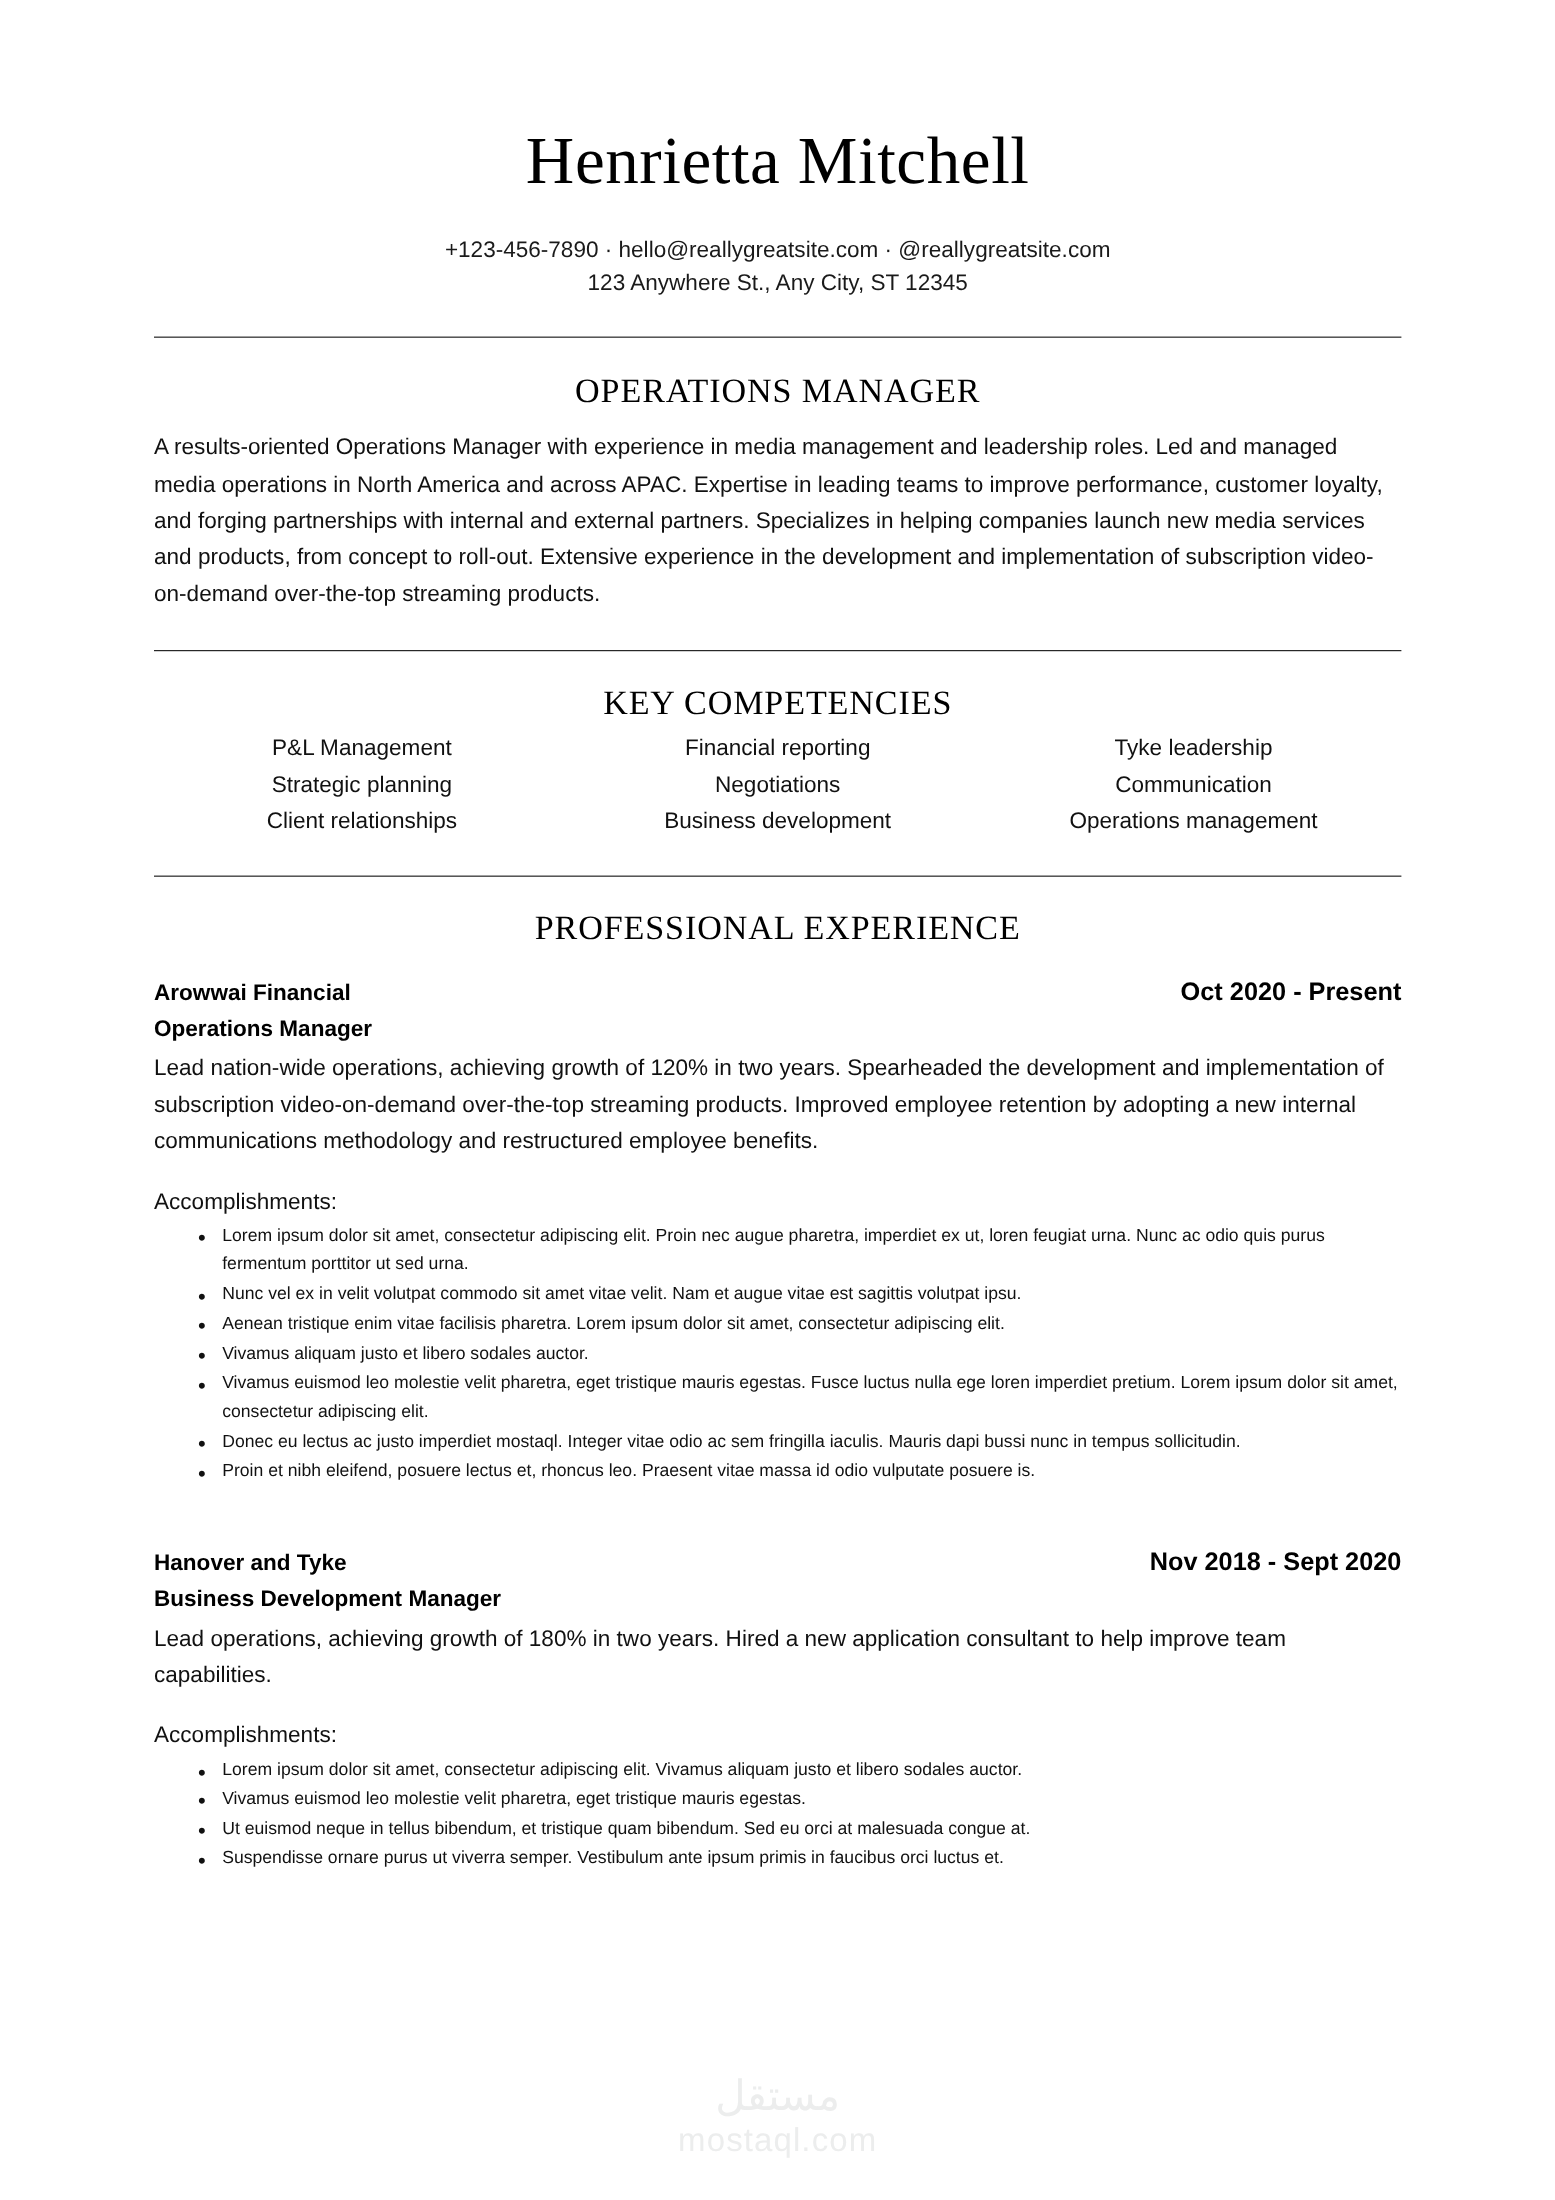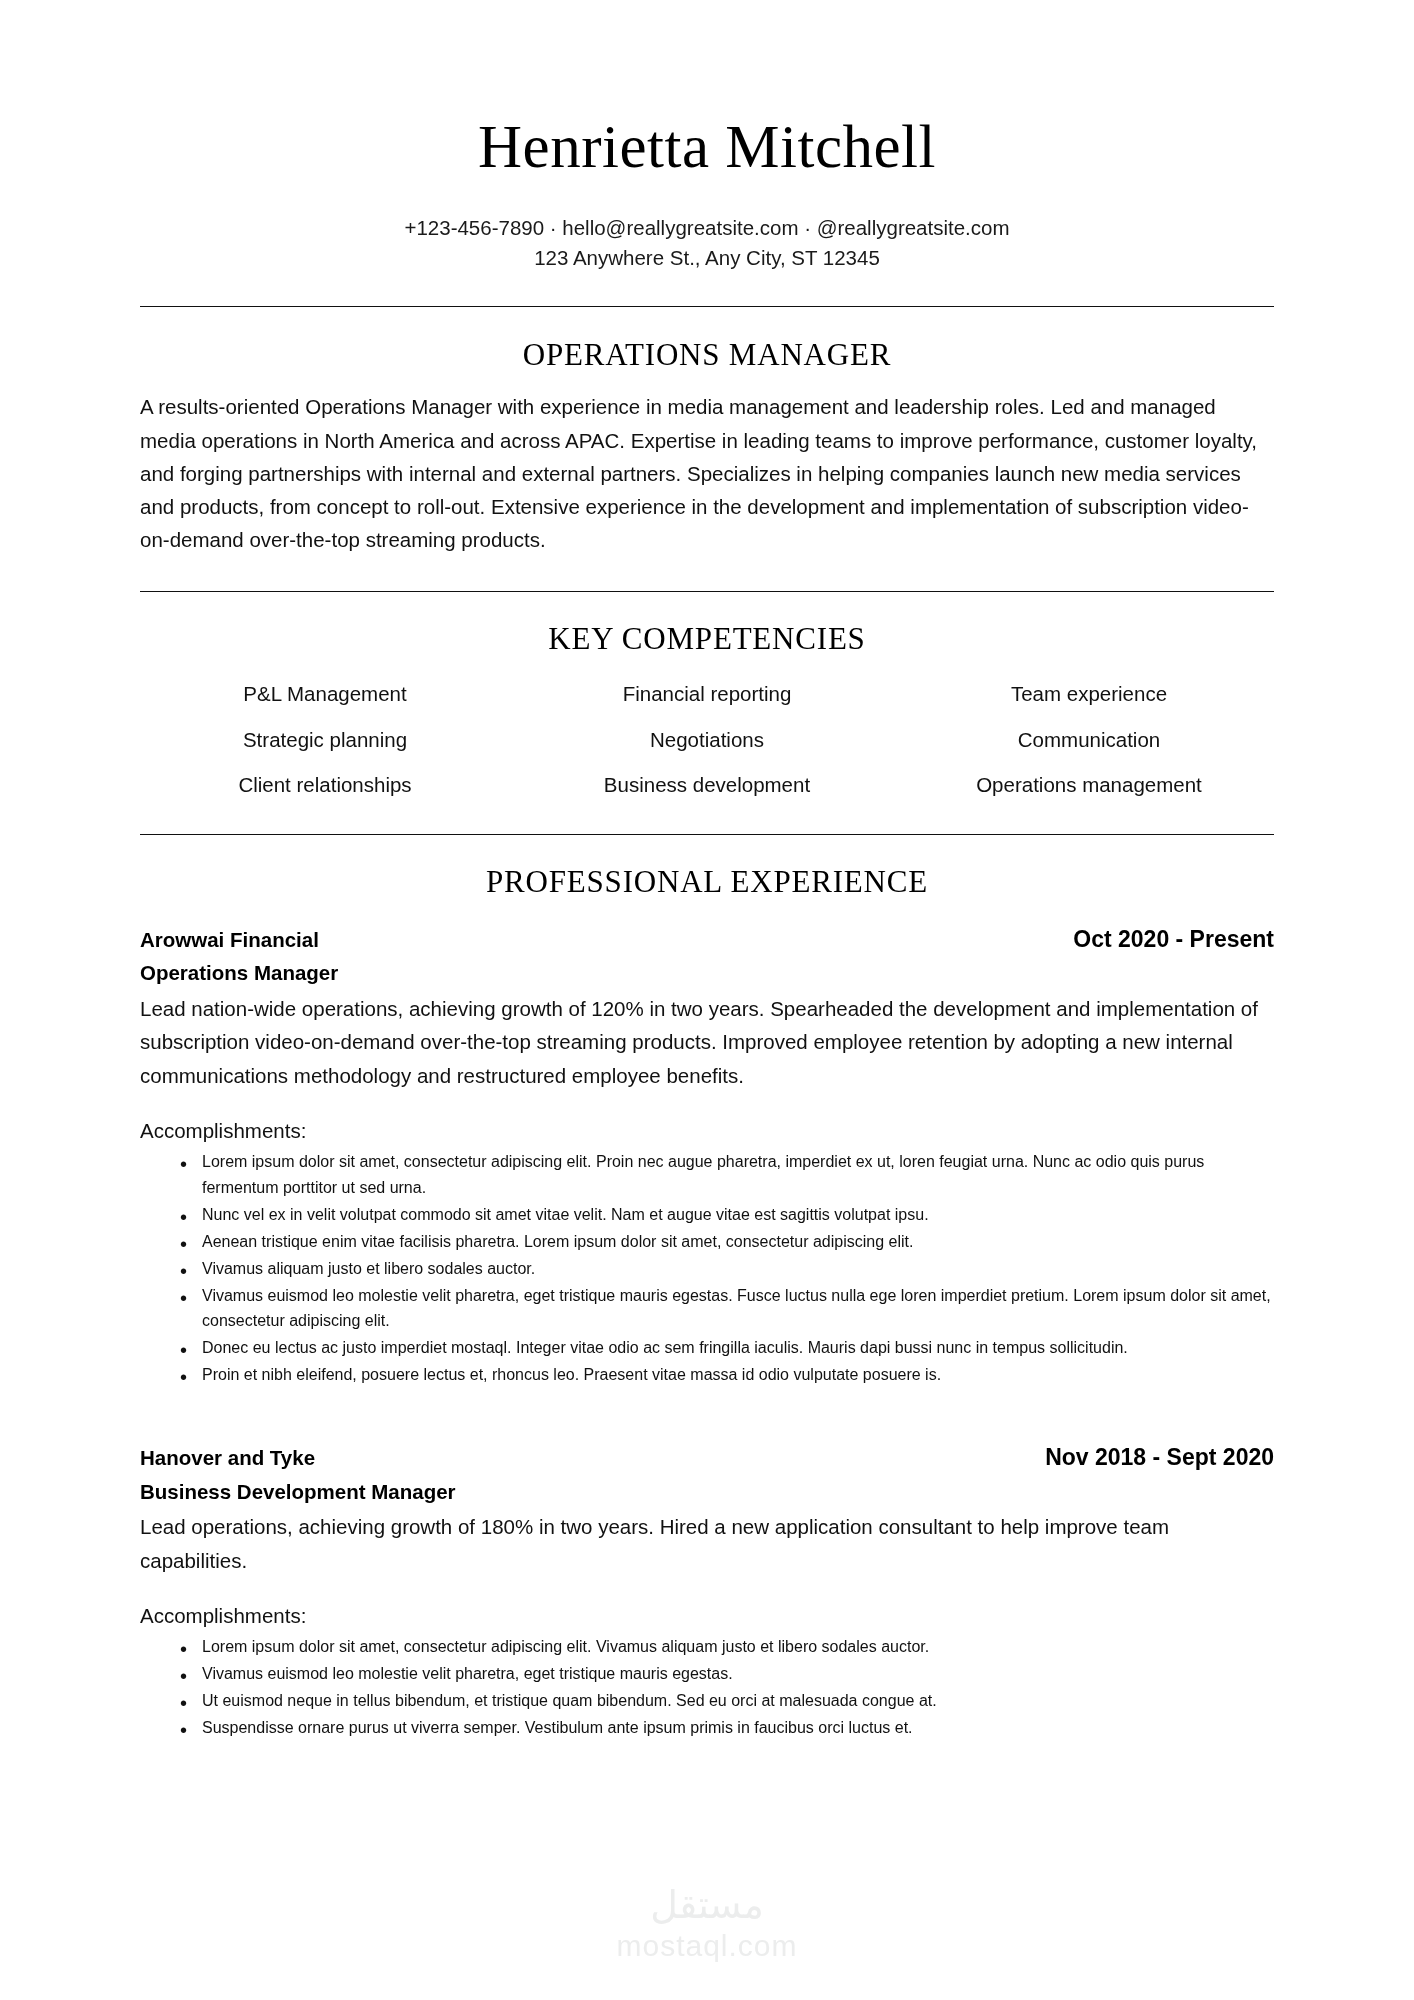--- a/index.html
+++ b/index.html
@@ -87,24 +87,23 @@
     line-height: 1.62;
     text-align: left;
     margin: 0;
   }
   .summary { margin-top: 17px; }
 
   
   .competency-grid {
     display: grid;
     grid-template-columns: repeat(3, 1fr);
-    margin-top: 20px;
+    margin-top: 6px;
     column-gap: 0;
     row-gap: 0;
-    gap: 12px;
   }
   .competency-cell {
     font-family: "Liberation Sans", "DejaVu Sans", sans-serif;
     font-size: 20.5px;
     color: #111111;
     text-align: center;
     line-height: 1.62;
     padding: 0;
   }
 
@@ -215,21 +214,21 @@
 
       <h2 class="section-title title-objective">OPERATIONS MANAGER</h2>
       <p class="body-text summary">A results-oriented Operations Manager with experience in media management and leadership roles. Led and managed media operations in North America and across APAC. Expertise in leading teams to improve performance, customer loyalty, and forging partnerships with internal and external partners. Specializes in helping companies launch new media services and products, from concept to roll-out. Extensive experience in the development and implementation of subscription video-on-demand over-the-top streaming products.</p>
 
       <hr class="rule rule-2">
 
       <h2 class="section-title title-competencies">KEY COMPETENCIES</h2>
       <div class="competency-grid">
         <div class="competency-cell">P&amp;L Management</div>
         <div class="competency-cell">Financial reporting</div>
-        <div class="competency-cell">Team experience</div>
+        <div class="competency-cell">Tyke leadership</div>
         <div class="competency-cell">Strategic planning</div>
         <div class="competency-cell">Negotiations</div>
         <div class="competency-cell">Communication</div>
         <div class="competency-cell">Client relationships</div>
         <div class="competency-cell">Business development</div>
         <div class="competency-cell">Operations management</div>
       </div>
 
       <hr class="rule rule-3">
 

